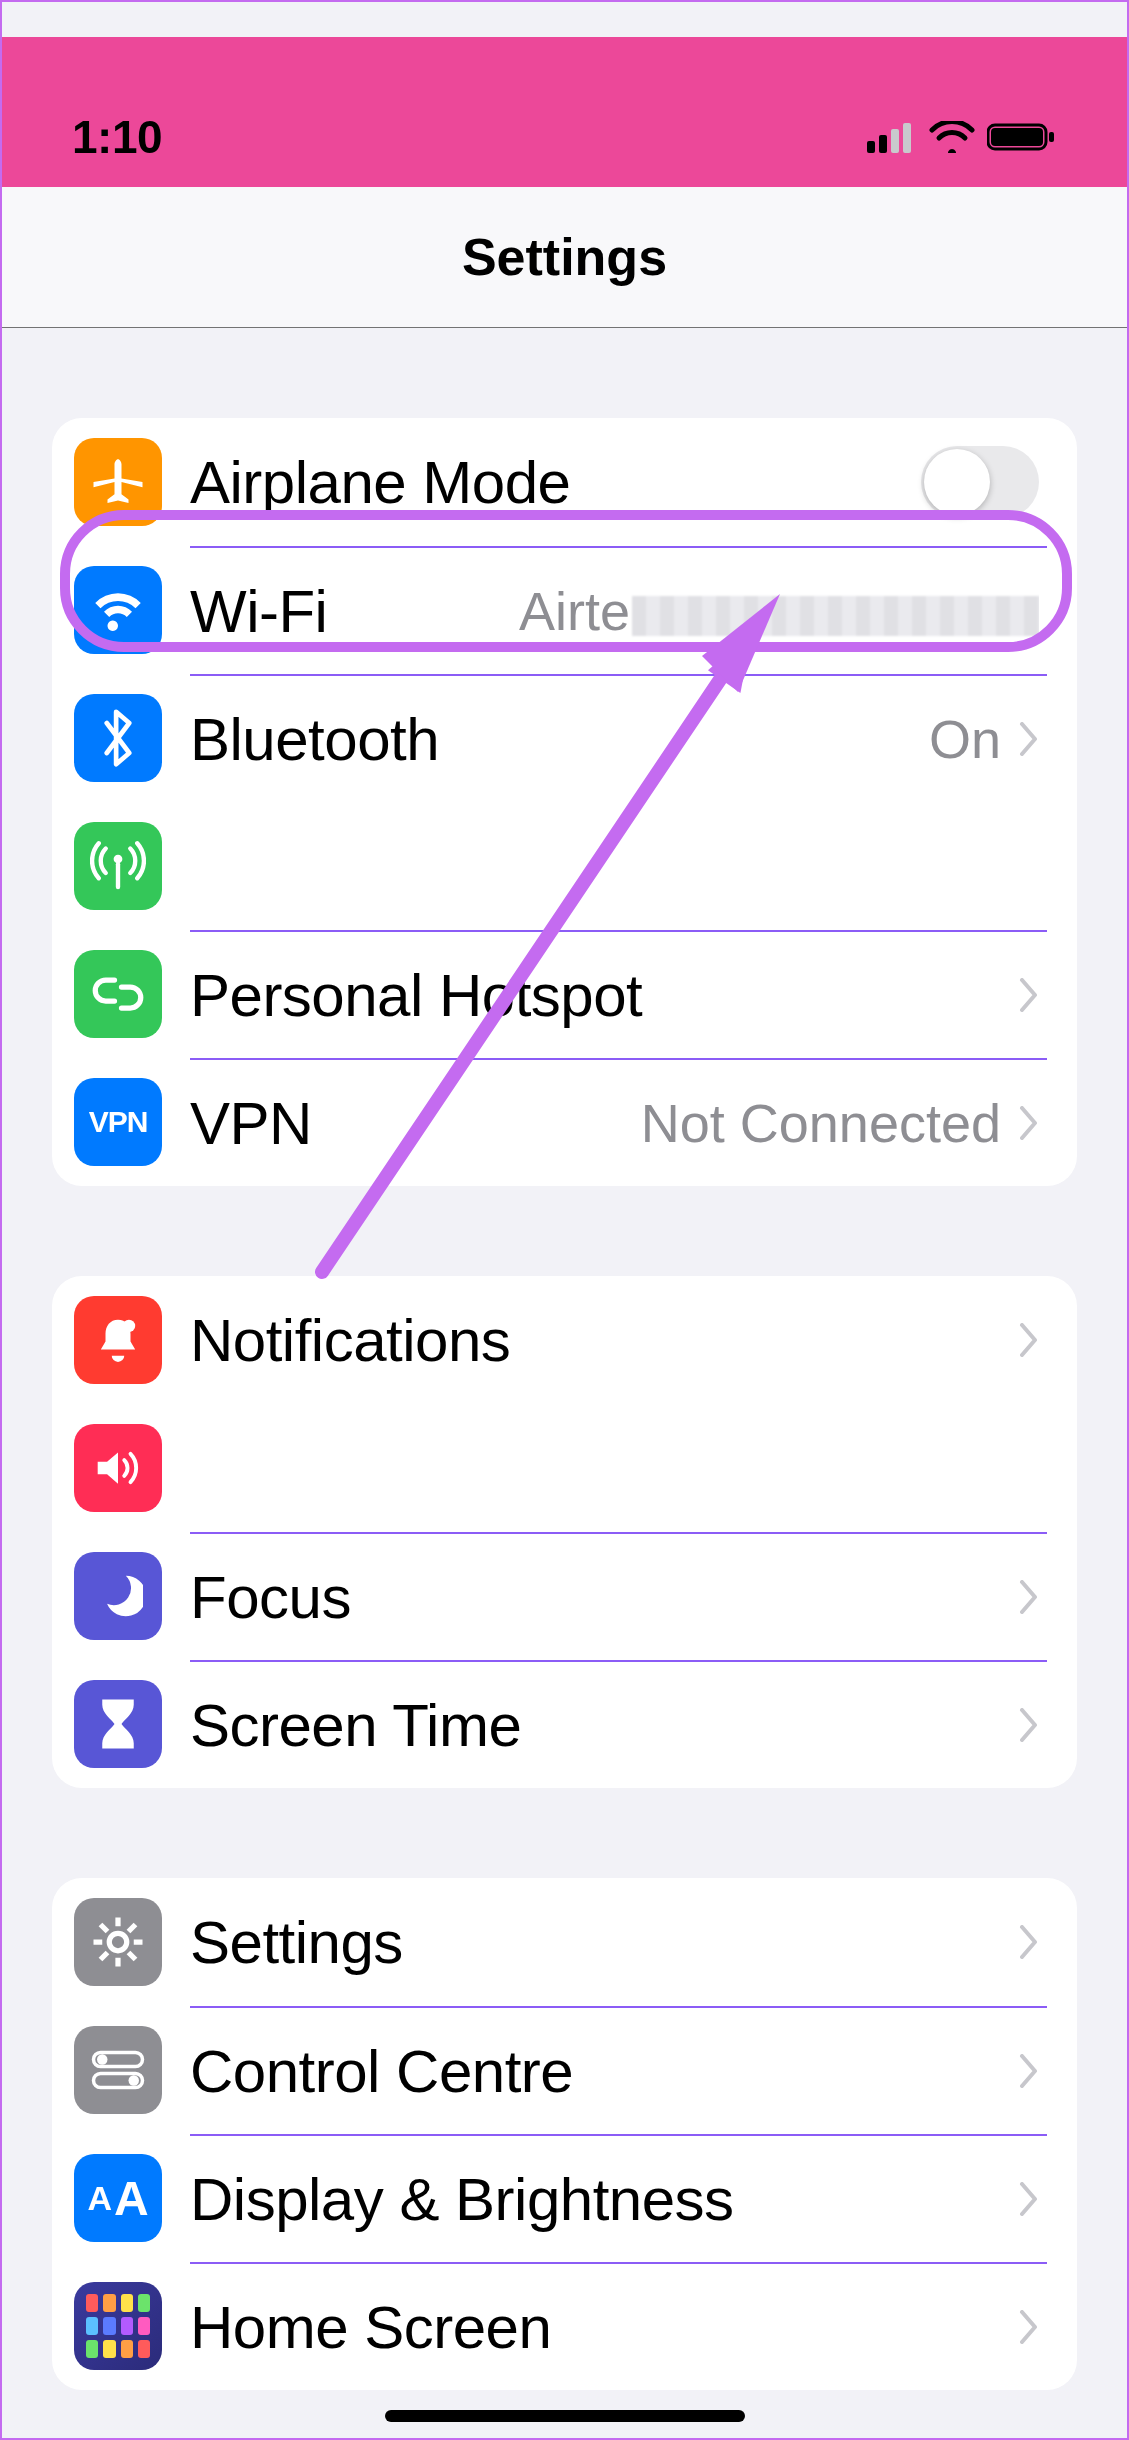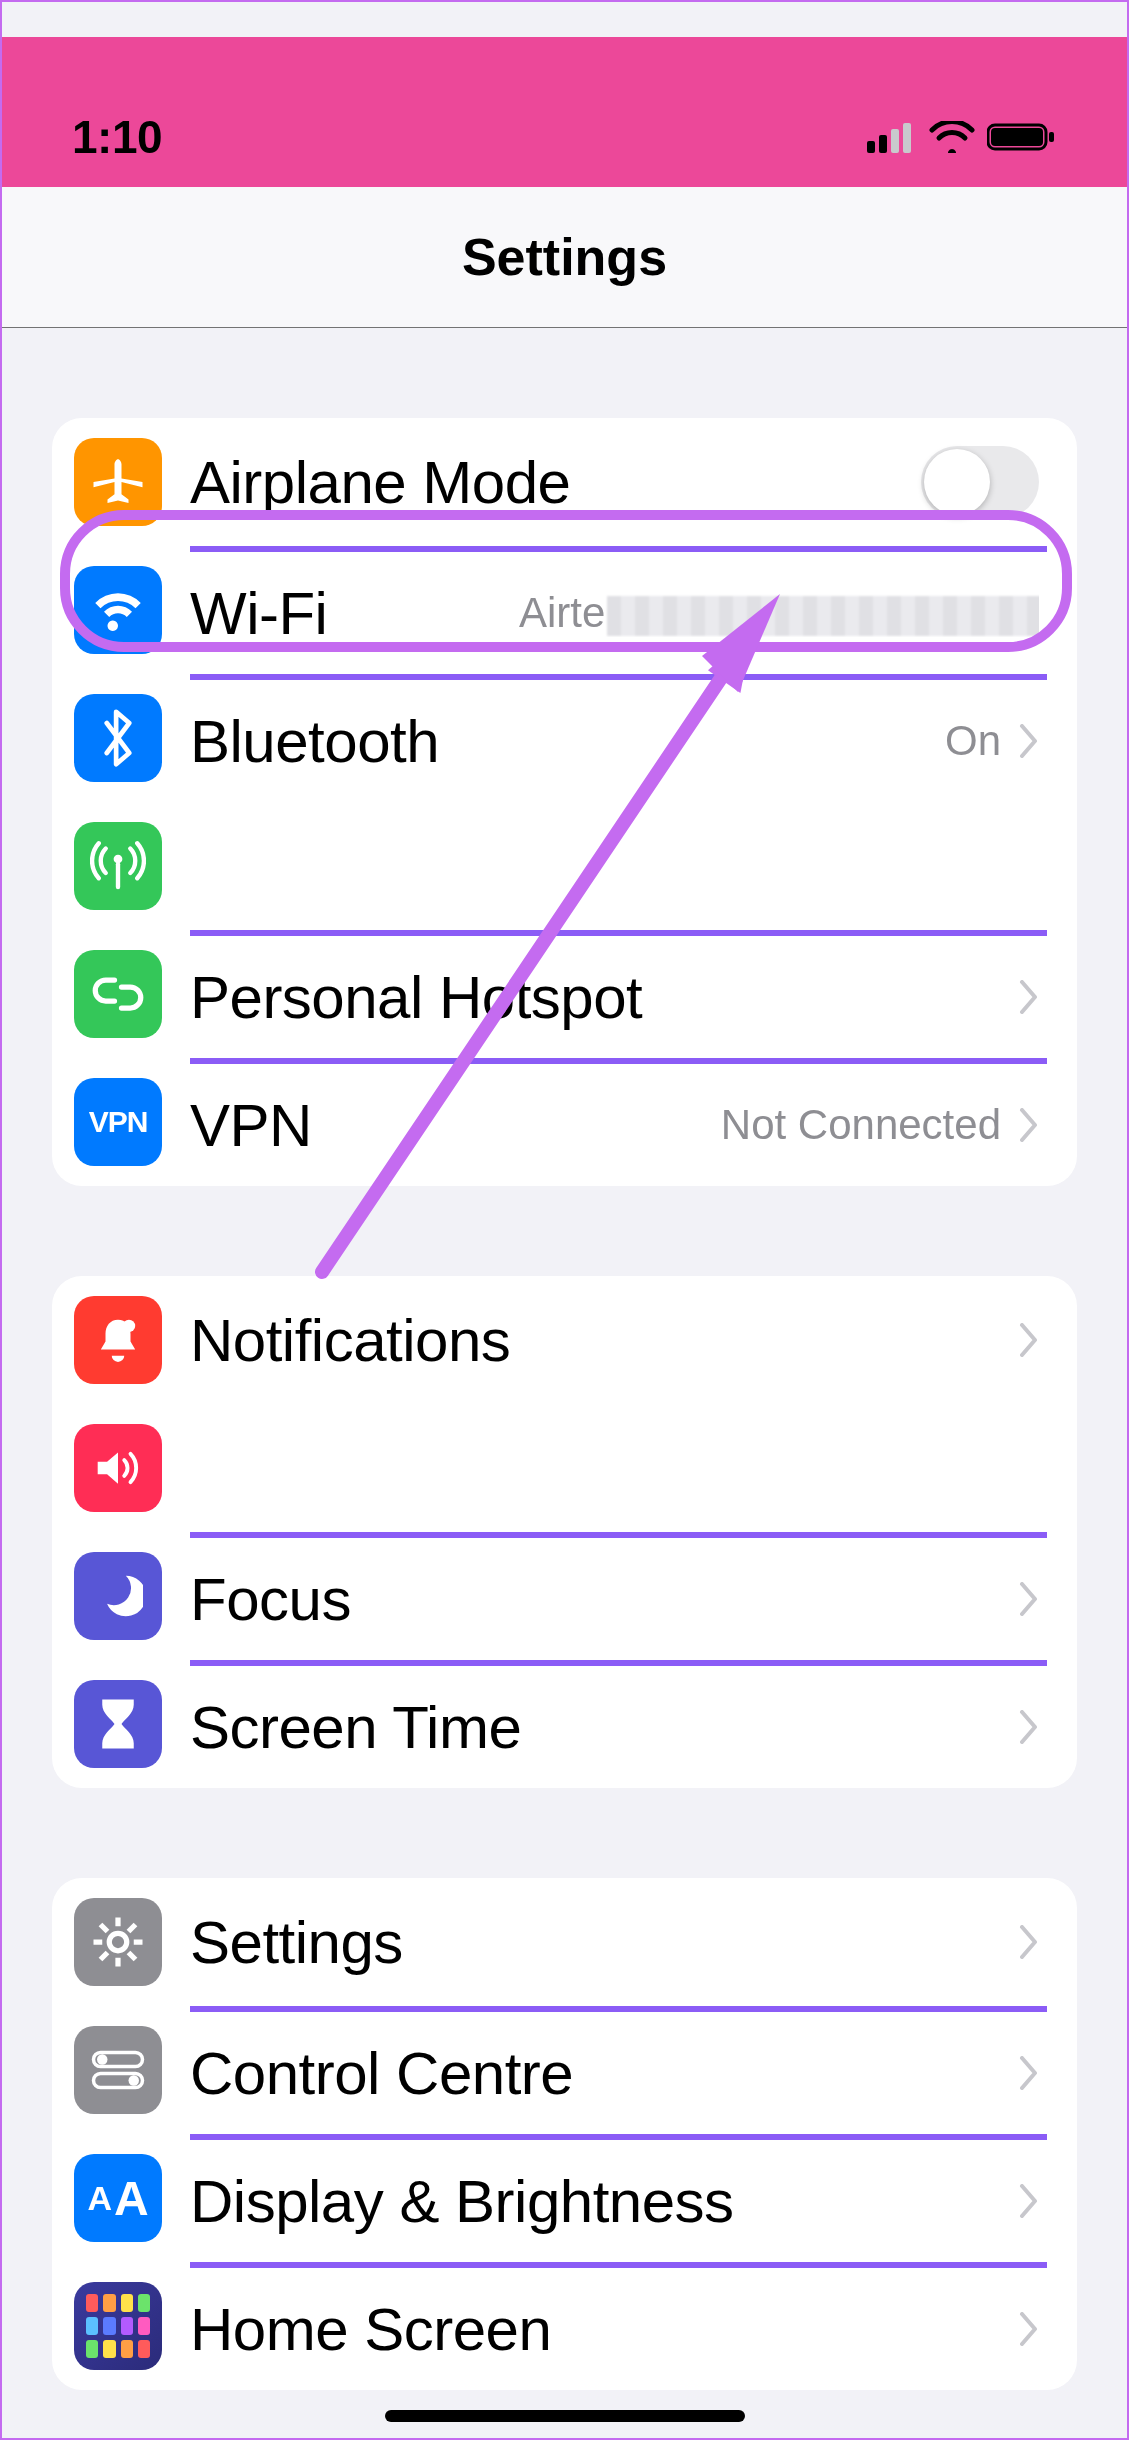--- a/index.html
+++ b/index.html
@@ -45,21 +45,21 @@
     overflow: hidden;
   }
 
   .row {
     display: flex;
     align-items: center;
     min-height: 128px;
     padding: 0 30px 0 22px;
     position: relative;
   }
-  .row + .row .row-inner { border-top: 6px solid #8b5cf6; }
+  .row + .row .row-inner { border-top: 2px solid #8b5cf6; }
   .row-icon {
     width: 88px; height: 88px;
     border-radius: 20px;
     display: flex; align-items: center; justify-content: center;
     flex-shrink: 0;
     margin-right: 28px;
   }
   .row-inner {
     flex: 1;
     display: flex;
@@ -68,21 +68,21 @@
     height: 128px;
     padding-right: 8px;
   }
   .row-label { font-size: 60px; font-weight: 400; letter-spacing: -0.5px; }
   .row-right {
     display: flex;
     align-items: center;
     gap: 18px;
   }
   .row-detail {
-    font-size: 42px;
+    font-size: 54px;
     color: #8e8e93;
     max-width: 520px;
     white-space: nowrap;
     overflow: hidden;
   }
   .chevron { color: #c7c7cc; flex-shrink: 0; }
   .chevron svg { width: 20px; height: 34px; display: block; }
 
   
   .toggle {

